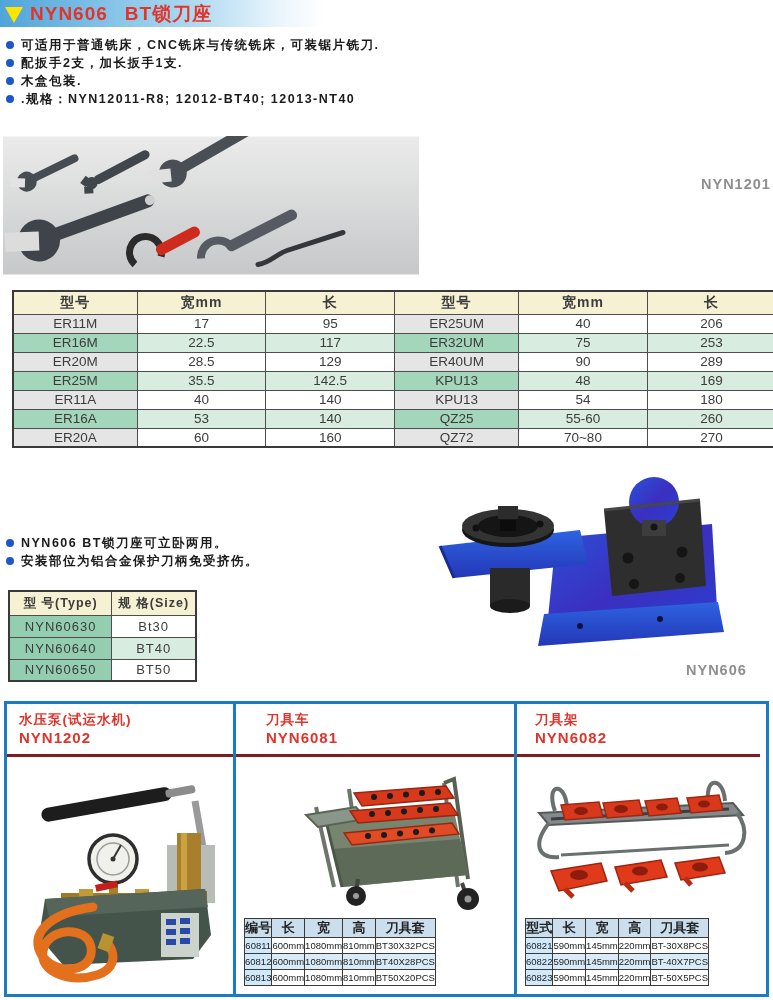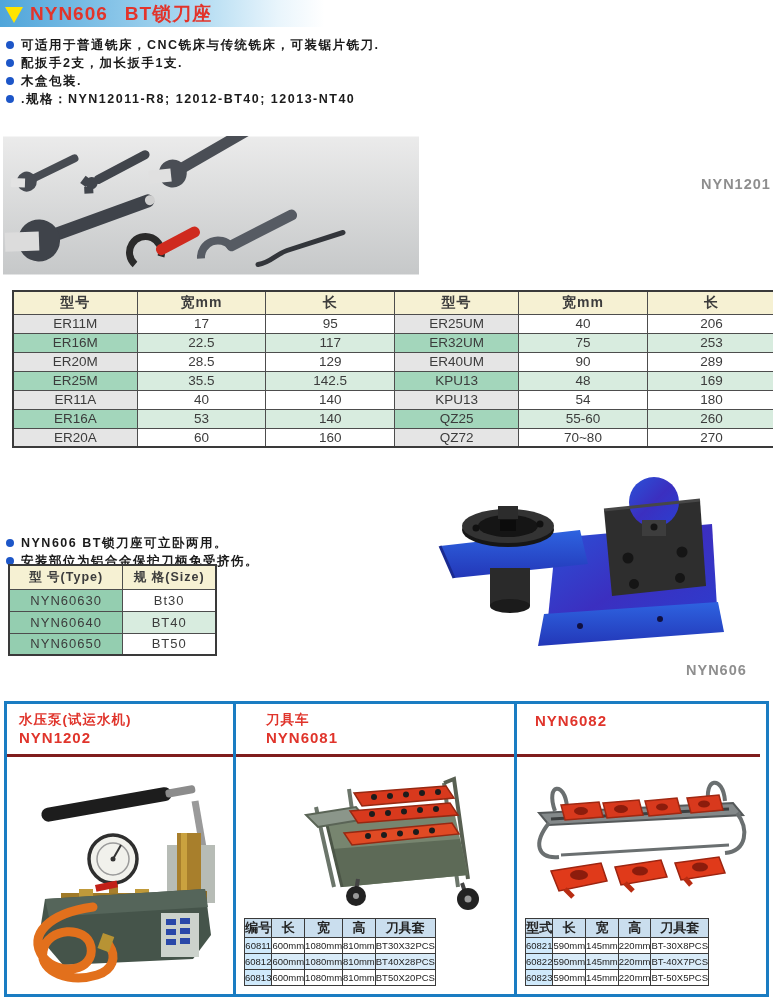--- a/index.html
+++ b/index.html
@@ -42,21 +42,21 @@
   #main-table td { height:19px; font-size:13.5px; }
   #main-table td:nth-child(1), #main-table td:nth-child(4) { background:#e5e5e5; }
   #main-table tbody tr:nth-child(even) td:nth-child(1),
   #main-table tbody tr:nth-child(even) td:nth-child(4) { background:#a3d6bb; }
   #main-table tbody tr:nth-child(even) td:nth-child(2),
   #main-table tbody tr:nth-child(even) td:nth-child(3),
   #main-table tbody tr:nth-child(even) td:nth-child(5),
   #main-table tbody tr:nth-child(even) td:nth-child(6) { background:#d8ecdf; }
   #main-table col.c-model { width:16.3%; } #main-table col.c-val { width:16.9%; }
 
-  #lockseat-table { position:absolute; left:8px; top:564px; width:209px; }
+  #lockseat-table { position:absolute; left:8px; top:590px; width:189px; }
   #lockseat-table th { height:24px; font-size:12.5px; letter-spacing:1px; }
   #lockseat-table td { height:22px; font-size:13px; letter-spacing:1px; }
   #lockseat-table td:first-child { background:#94ceb0; }
   #lockseat-table tbody tr:nth-child(even) td:last-child { background:#d8ecdf; }
   #lockseat-table col:first-child { width:55%; }
 
   
   #bottom-grid { position:absolute; left:4px; top:701px; width:765px; height:296px; border:3px solid #1a7cc2; display:flex; }
   .pcol { position:relative; height:100%; }
   .pcol1 { width:229px; border-right:3px solid #1a7cc2; }
@@ -473,20 +473,21 @@
                 <td>810mm</td>
                 <td>BT50X20PCS</td>
               </tr>
             </tbody>
           </table>
       </div>
     </div>
 
     <div class="pcol pcol3">
       <div class="phead">
+        <div class="ptitle">刀具架</div>
         <div class="pcode">NYN6082</div>
       </div>
       <div class="pbody">
         <svg id="rack-svg" class="cell-img" width="236" height="140" viewBox="0 0 236 140" xmlns="http://www.w3.org/2000/svg">
 
           <path d="M34,46 C 24,18 44,16 46,42" fill="none" stroke="#6a6f70" stroke-width="4"></path>
           <path d="M188,40 C 182,12 202,10 204,36" fill="none" stroke="#6a6f70" stroke-width="4"></path>
 
           <path d="M18,48 L212,38 L222,50 L28,60 Z" fill="#84898a" stroke="#55595a" stroke-width="2"></path>
           <path d="M30,54 L208,44" stroke="#3c3f40" stroke-width="3"></path>

